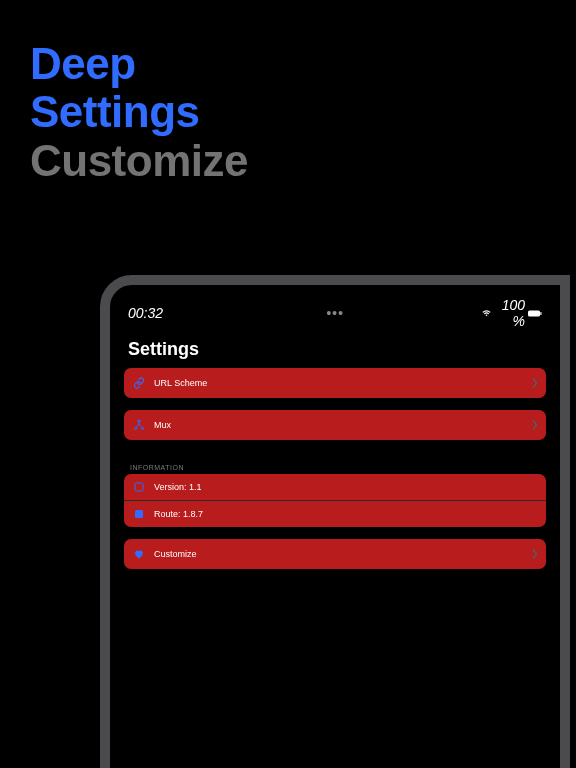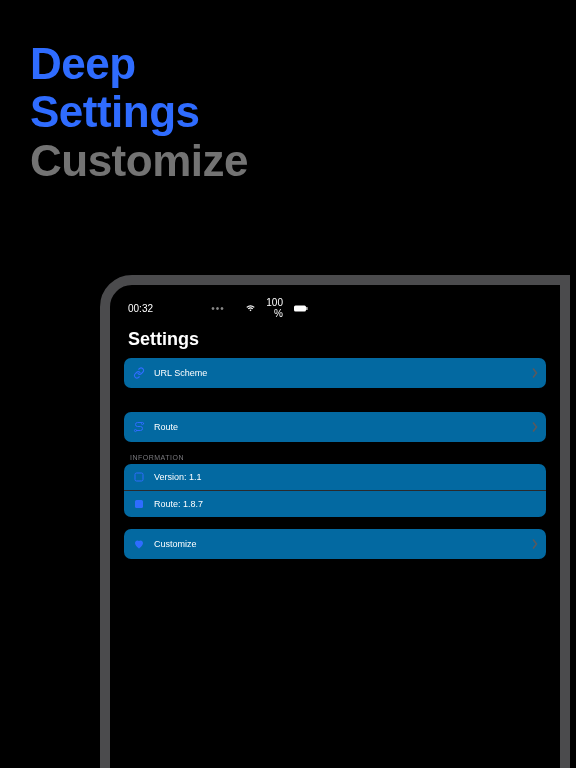--- a/index.html
+++ b/index.html
@@ -27,50 +27,51 @@
       left: 100px;
       top: 275px;
       width: 470px;
       border: 10px solid #4b4b4d;
       border-radius: 32px 0 0 0;
       background: #000;
       padding: 10px 14px 200px 14px;
     }
     .status-bar {
       display: flex;
-      justify-content: flex-start;
+      justify-content: space-between;
       align-items: center;
-      font-size: 10px;
+      font-size: 14px;
       color: #fff;
       padding: 2px 4px 8px 4px;
+      font-style: italic;
     }
     .status-left { width: 60px; }
     .status-center { width: 60px; text-align: center; letter-spacing: 1px; color: #888; }
-    .status-right { width: 60px; text-align: right; display: flex; justify-content: flex-end; align-items: center; gap: 11px; }
+    .status-right { width: 60px; text-align: right; display: flex; justify-content: flex-end; align-items: center; gap: 3px; }
     .wifi-icon svg, .battery-icon svg { display: block; }
     .page-title {
       color: #fff;
       font-size: 18px;
       font-weight: 700;
       padding: 2px 4px 8px 4px;
     }
     .group {
       margin-bottom: 12px;
       border-radius: 7px;
       overflow: hidden;
     }
     .group-header {
       font-size: 7px;
       color: #7a7a7f;
       letter-spacing: 0.5px;
       padding: 0 6px 3px 6px;
       text-transform: uppercase;
     }
     .row {
-      background: #0369a1;
+      background: #b91c1c;
       display: flex;
       align-items: center;
       padding: 6px 8px;
       min-height: 22px;
       border-bottom: 1px solid #2a2a2c;
       position: relative;
     }
     .row:last-child { border-bottom: none; }
     .row-icon {
       width: 14px;
@@ -134,35 +135,36 @@
               <path d="M14 11a5 5 0 0 0-7 0l-3 3a5 5 0 0 0 7 7l1.5-1.5"></path>
             </svg>
           </span>
           <span class="row-label">URL Scheme</span>
           <span class="chevron"><svg width="6" height="10" viewBox="0 0 6 10" fill="none" stroke="#5a5a5e" stroke-width="1.6" stroke-linecap="round">
               <path d="M1.5 1l3 4-3 4"></path>
             </svg></span>
         </div>
       </div>
       <div class="group">
-      </div>
-      <div class="group">
         <div class="row">
           <span class="row-icon">
             <svg width="12" height="12" viewBox="0 0 24 24" fill="none" stroke="#2f6cff" stroke-width="2" stroke-linecap="round">
+              <circle cx="12" cy="4" r="2.2"></circle>
               <circle cx="5" cy="19" r="2.2"></circle>
-              <circle cx="19" cy="5" r="2.2"></circle>
-              <path d="M7 19h8a4 4 0 0 0 0-8H9a4 4 0 0 1 0-8h8"></path>
+              <circle cx="19" cy="19" r="2.2"></circle>
+              <path d="M12 6v4M12 10l-6 7M12 10l6 7"></path>
             </svg>
           </span>
-          <span class="row-label">Route</span>
+          <span class="row-label">Mux</span>
           <span class="chevron"><svg width="6" height="10" viewBox="0 0 6 10" fill="none" stroke="#5a5a5e" stroke-width="1.6" stroke-linecap="round">
               <path d="M1.5 1l3 4-3 4"></path>
             </svg></span>
         </div>
+      </div>
+      <div class="group">
       </div>
       <div class="group-header">INFORMATION</div>
       <div class="group">
         <div class="row">
           <span class="row-icon">
             <svg width="12" height="12" viewBox="0 0 24 24" fill="none" stroke="#2f6cff" stroke-width="2">
               <rect x="4" y="4" width="16" height="16" rx="3"></rect>
             </svg>
           </span>
           <span class="row-label">Version: 1.1</span>

